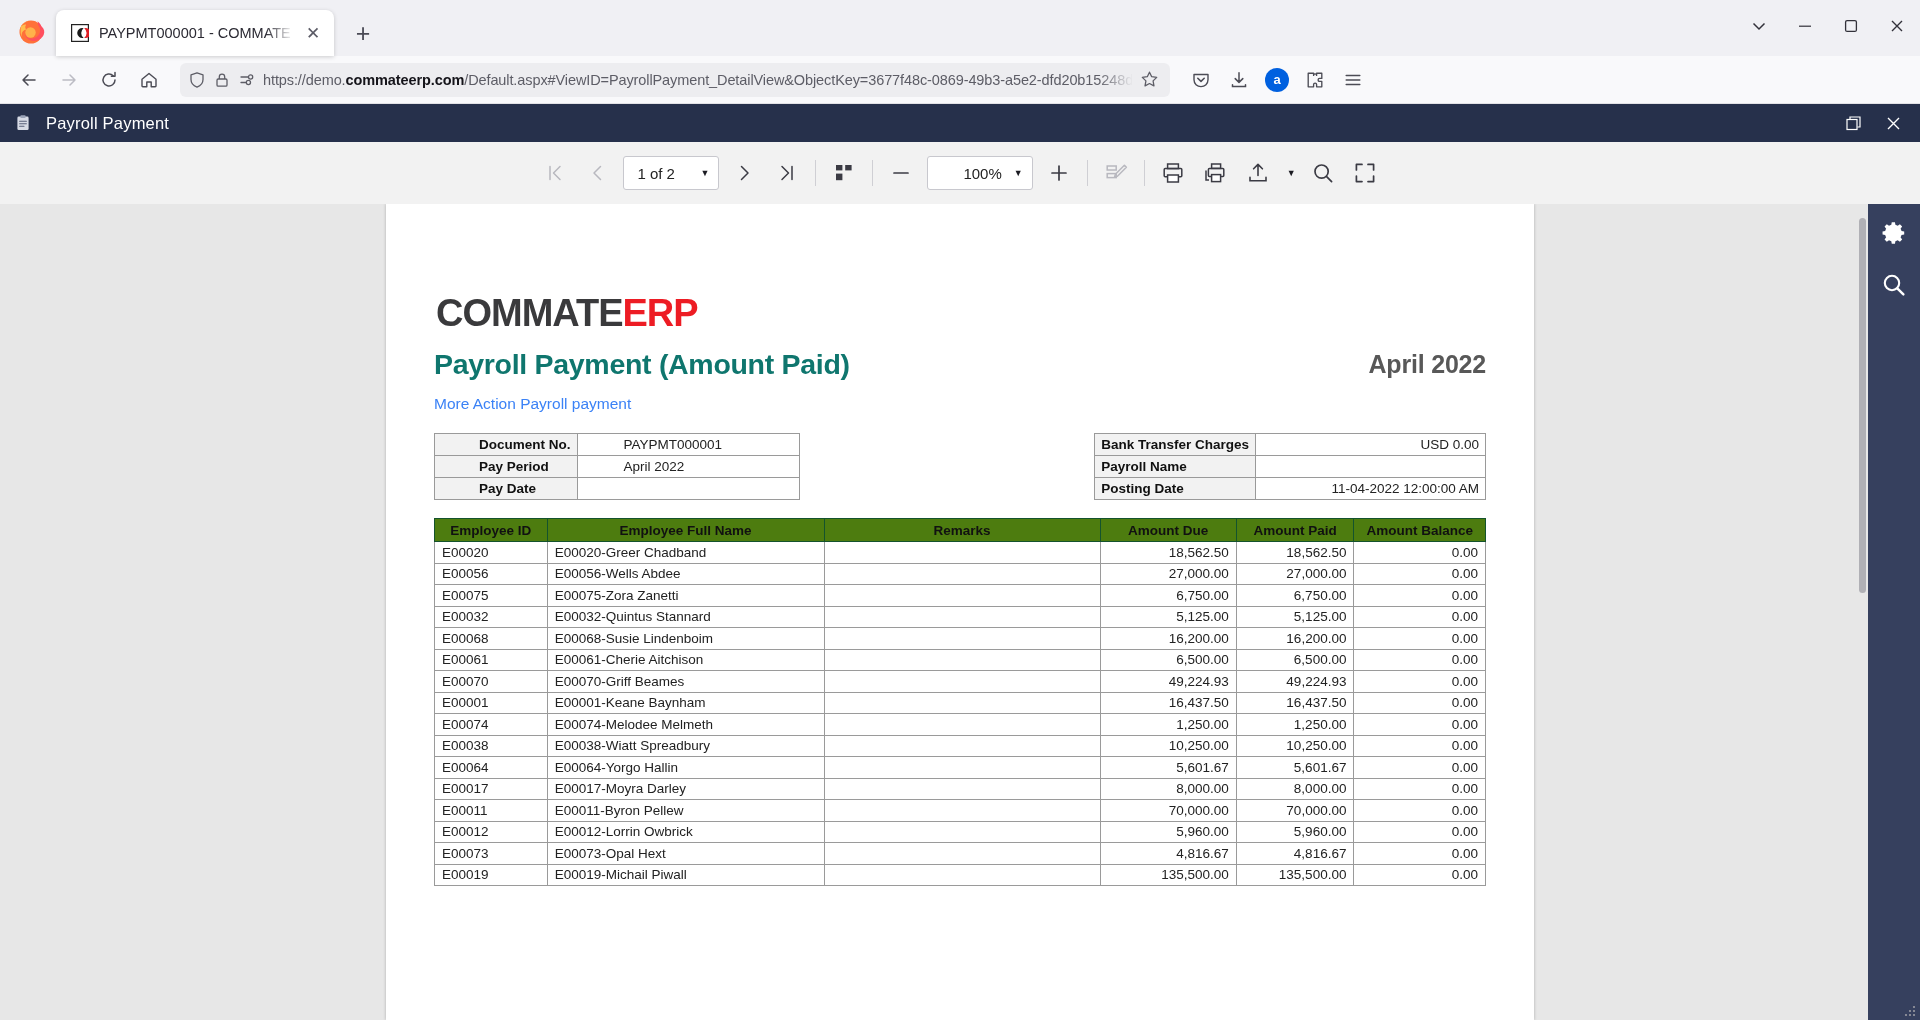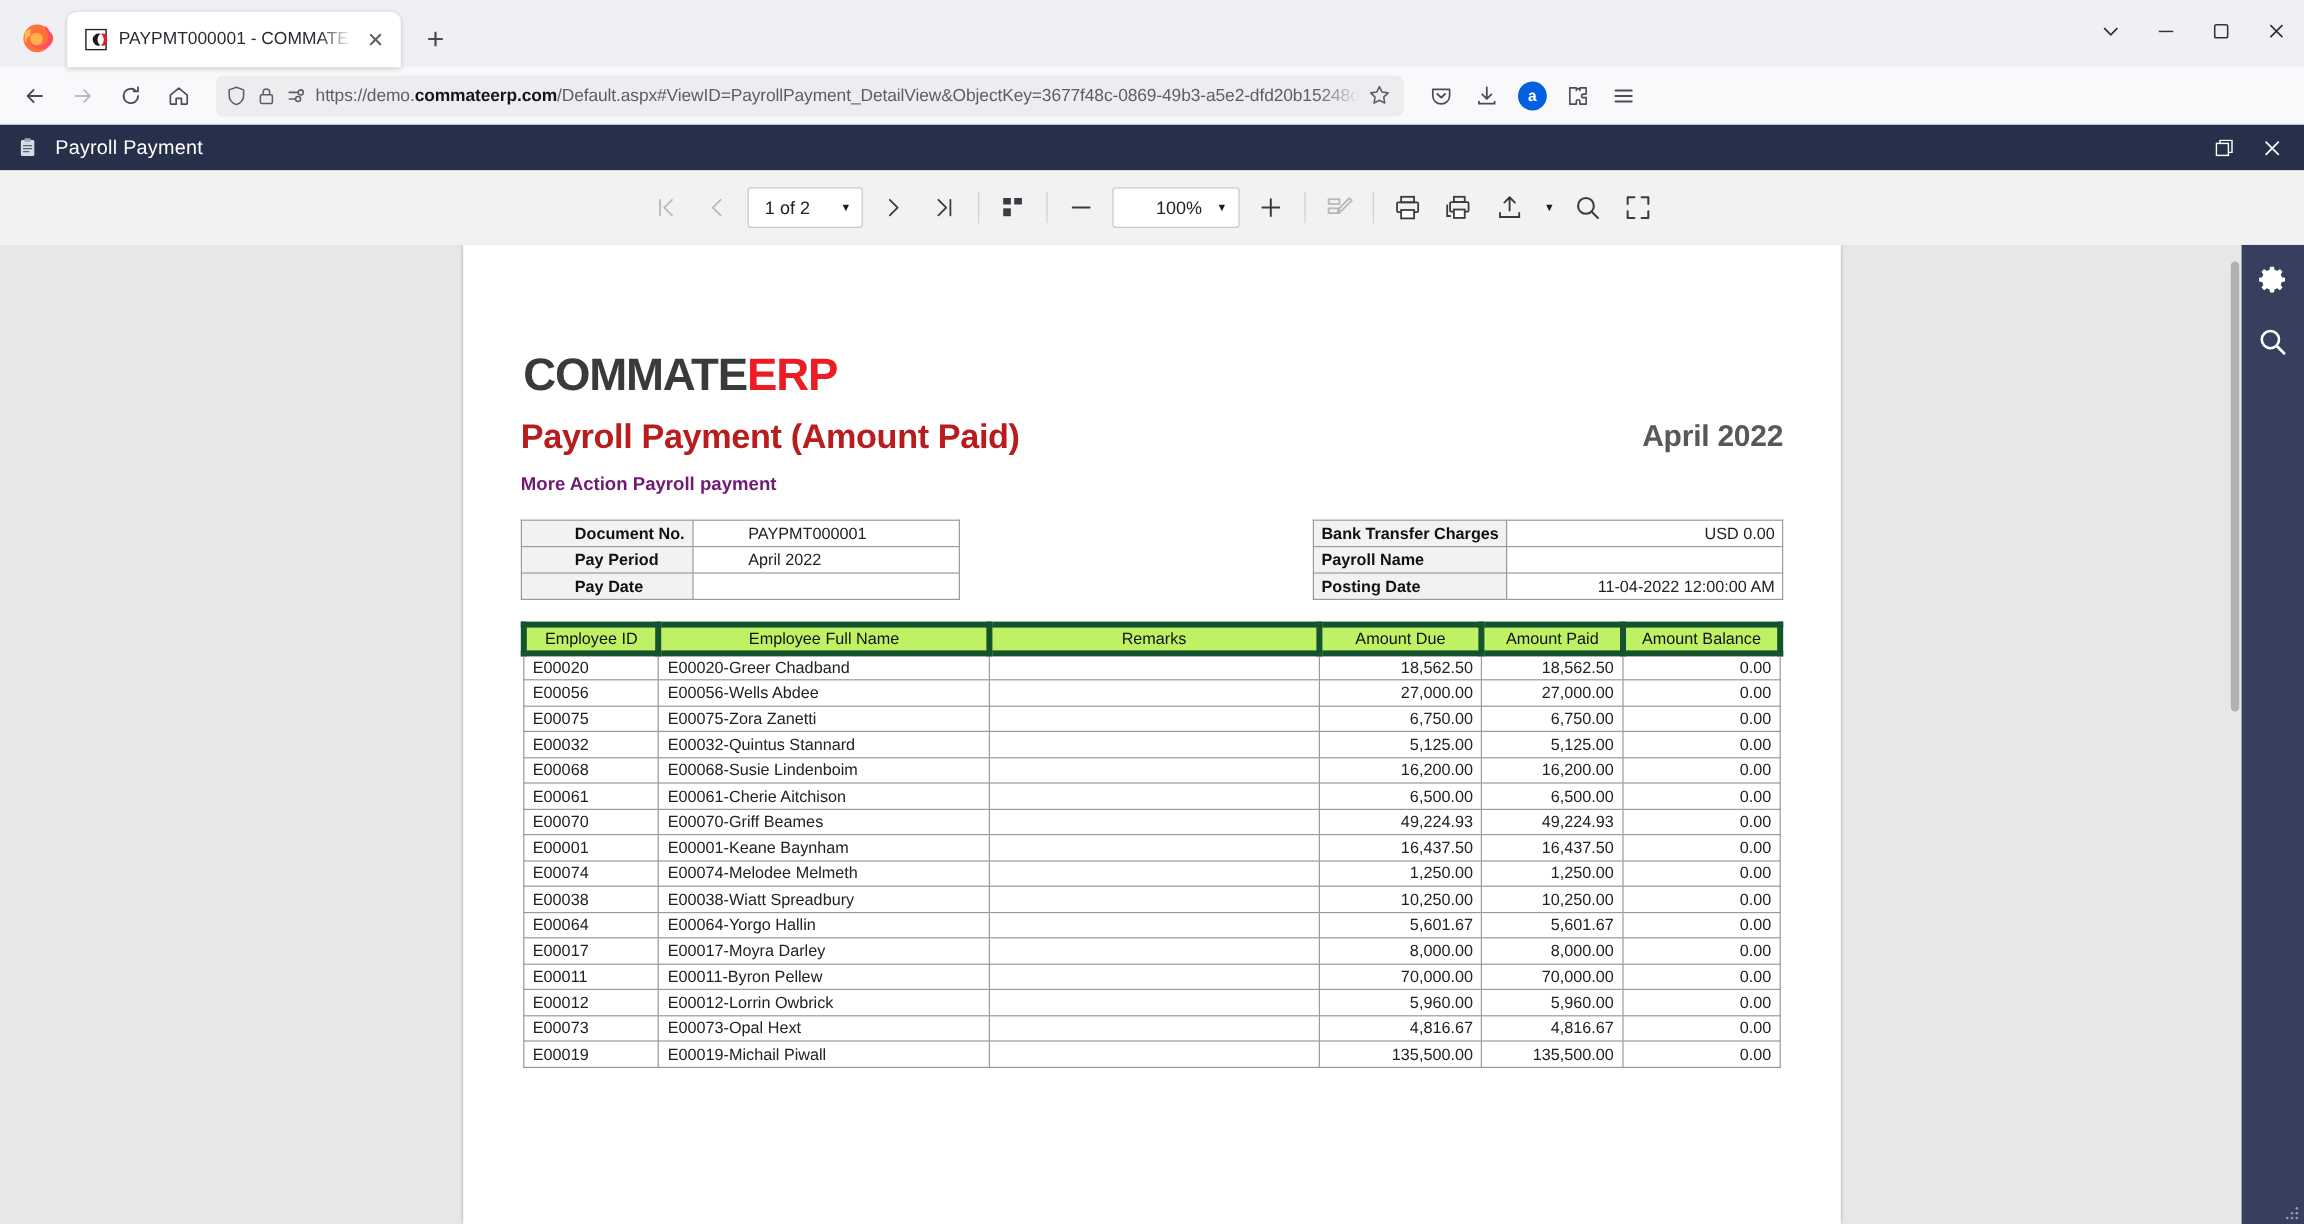--- a/index.html
+++ b/index.html
@@ -125,47 +125,47 @@
   .logo-row { padding-left: 2px; margin-bottom: 16px; margin-top: 32px; }
   .logo {
     font-family: "Liberation Sans", sans-serif; font-size: 38px; font-weight: 700;
     letter-spacing: -1px; line-height: 1; display: inline-block;
   }
   .logo .c1 { color: #3a3a3c; }
   .logo .c2 { color: #ed1c24; }
 
   .title-row { display: flex; align-items: flex-end; justify-content: space-between; }
   .rpt-title {
-    font-size: 28.5px; font-weight: 700; color: #b91c1c; letter-spacing: -.3px;
+    font-size: 28.5px; font-weight: 700; color: #0f766e; letter-spacing: -.3px;
   }
   .rpt-period {
     font-size: 25px; font-weight: 700; color: #585858; letter-spacing: -.2px;
     padding-bottom: 2px;
   }
   .rpt-sub {
-    font-size: 15.5px; font-weight: 700; color: #701a75; margin-top: 14px; margin-bottom: 20px;
+    font-size: 15.5px; font-weight: 400; color: #3b82f6; margin-top: 14px; margin-bottom: 20px;
   }
 
   
   .info-zone { display: flex; justify-content: space-between; margin-bottom: 18px; }
   table.info { border-collapse: collapse; font-size: 13.5px; }
   table.info td { border: 1px solid #9a9a9a; height: 22px; padding: 2px 6px; }
   table.info td.lbl {
     background: #f2f2f2; font-weight: 700; color: #111; width: 96px; white-space: nowrap;
   }
   table.info td.val { color: #222; }
   .info-left td.lbl { width: 96px; padding-left: 44px; }
   .info-left td.val { width: 222px; padding-left: 46px; }
   .info-right td.lbl { width: 144px; }
   .info-right td.val { width: 230px; text-align: right; }
 
   
   table.grid { border-collapse: collapse; width: 100%; font-size: 13.5px; }
   table.grid th {
-    border: 5px solid #14532d; background: #bef264; font-weight: 400; color: #111;
+    border: 1px solid #14532d; background: #4d7c0f; font-weight: 700; color: #111;
     height: 23px; padding: 2px 7px; text-align: center;
   }
   table.grid td {
     border: 1px solid #9a9a9a; height: 21.5px; padding: 2px 7px; color: #222;
   }
   td.num { text-align: right; }
   .col-id { width: 115px; }
   .col-name { width: 290px; }
   .col-rem { width: 290px; }
   .col-due { width: 140px; }

